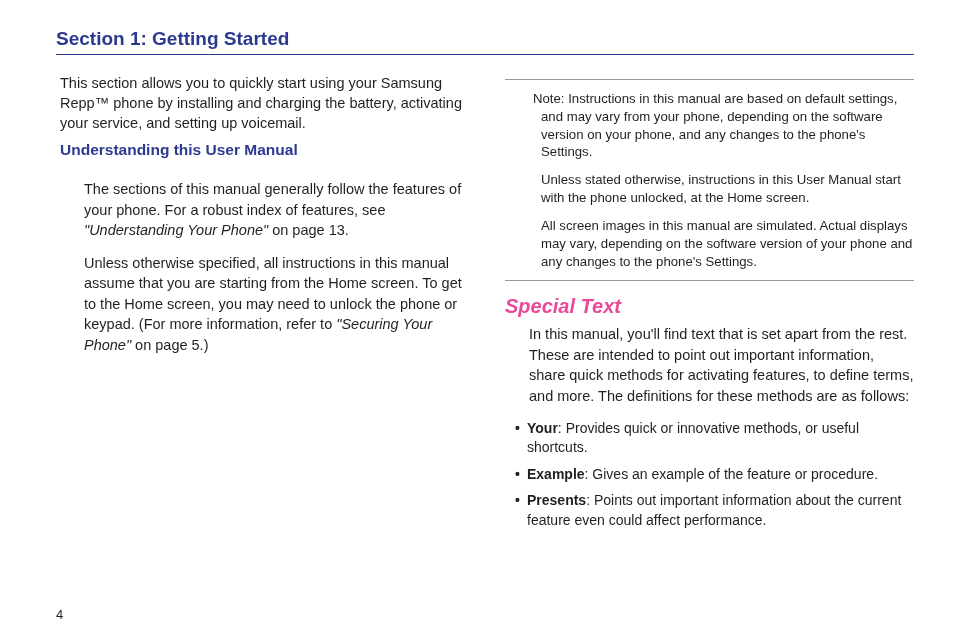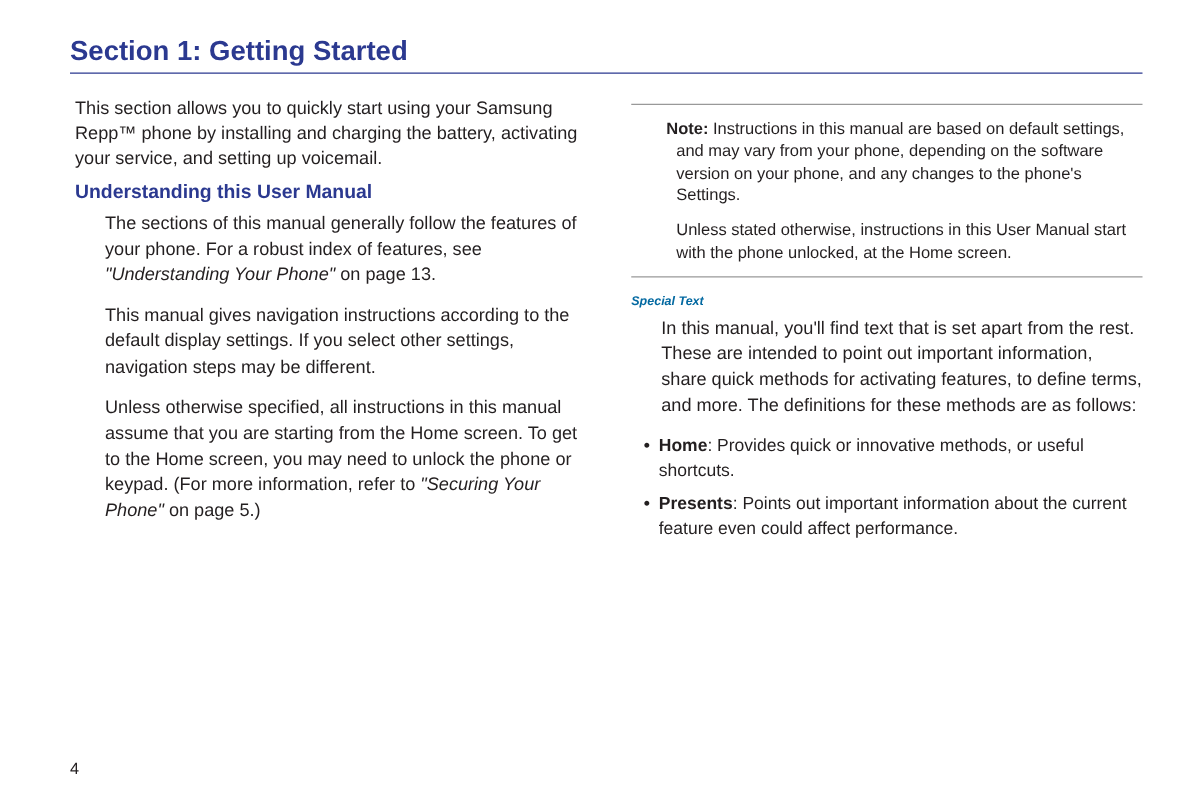--- a/index.html
+++ b/index.html
@@ -6,21 +6,21 @@
     body {
       width: 954px;
       height: 636px;
       background: #ffffff;
       font-family: Arial, Helvetica, sans-serif;
       color: #231f20;
       padding: 28px 40px 20px 56px;
       position: relative;
     }
     .section-title {
-      font-size: 22px;
+      font-size: 19px;
       font-weight: bold;
       color: #2b3990;
       border-bottom: 1.5px solid #2b3990;
       padding-bottom: 4px;
       margin-bottom: 18px;
       font-stretch: condensed;
     }
     .columns {
       display: flex;
       gap: 36px;
@@ -35,21 +35,21 @@
       line-height: 1.38;
       margin-bottom: 8px;
       font-stretch: condensed;
       letter-spacing: 0px;
     }
     .subheading {
       font-size: 15.5px;
       font-weight: bold;
       color: #2b3990;
       margin-top: 6px;
-      margin-bottom: 6px;
+      margin-bottom: 20px;
       font-stretch: condensed;
     }
     .para {
       font-size: 14.5px;
       line-height: 1.42;
       margin-bottom: 12px;
       margin-left: 24px;
       font-stretch: condensed;
     }
     .ref-italic { font-style: italic; }
@@ -61,31 +61,31 @@
       margin-bottom: 10px;
       font-stretch: condensed;
     }
     .note-extra {
       font-size: 13.2px;
       line-height: 1.35;
       padding-left: 36px;
       margin-bottom: 10px;
       font-stretch: condensed;
     }
-    .note-label { font-weight: bold; padding-left: 22px; }
+    .note-label { font-weight: normal; padding-left: 22px; }
     .note-sep {
       border: none;
       border-top: 0.5px solid #999;
       margin: 6px 0 10px 0;
     }
     .subhead-italic {
-      font-size: 10px;
+      font-size: 20px;
       font-weight: bold;
       font-style: italic;
-      color: #0369a1;
+      color: #ec4899;
       margin-top: 14px;
       margin-bottom: 6px;
       font-stretch: condensed;
     }
     .bullet-list {
       list-style: none;
       margin-left: 10px;
     }
     .bullet-list li {
       font-size: 14px;
@@ -119,39 +119,40 @@
   <div class="col col-left">
     <p class="intro">This section allows you to quickly start using your Samsung Repp™ phone by installing and charging the battery, activating your service, and setting up voicemail.</p>
 
     <h2 class="subheading">Understanding this User Manual</h2>
 
     <p class="para">
       <span>The sections of this manual generally follow the features of your phone. For a robust index of features, see </span><span class="ref-italic">"Understanding Your Phone"</span><span> on page 13.</span>
     </p>
 
 
-    <p class="para">This manual gives navigation instructions according to the default display settings. If you select other settings, navigation steps may be different.</p>
 
     <p class="para">
       <span>Unless otherwise specified, all instructions in this manual assume that you are starting from the Home screen. To get to the Home screen, you may need to unlock the phone or keypad. (For more information, refer to </span><span class="ref-italic">"Securing Your Phone"</span><span> on page 5.)</span>
     </p>
   </div>
 
   <div class="col">
     <hr class="note-sep">
     <p class="note-block">
       <span class="note-label">Note:</span><span> Instructions in this manual are based on default settings, and may vary from your phone, depending on the software version on your phone, and any changes to the phone's Settings.</span>
     </p>
     <p class="note-extra">Unless stated otherwise, instructions in this User Manual start with the phone unlocked, at the Home screen.</p>
+    <p class="note-extra">All screen images in this manual are simulated. Actual displays may vary, depending on the software version of your phone and any changes to the phone's Settings.</p>
     <hr class="note-sep">
 
     <h3 class="subhead-italic">Special Text</h3>
 
     <p class="para">In this manual, you'll find text that is set apart from the rest. These are intended to point out important information, share quick methods for activating features, to define terms, and more. The definitions for these methods are as follows:</p>
 
     <ul class="bullet-list">
-      <li><span class="bullet-label">Home</span><span>: Provides quick or innovative methods, or useful shortcuts.</span></li>
+      <li><span class="bullet-label">Your</span><span>: Provides quick or innovative methods, or useful shortcuts.</span></li>
+      <li><span class="bullet-label">Example</span><span>: Gives an example of the feature or procedure.</span></li>
       <li><span class="bullet-label">Presents</span><span>: Points out important information about the current feature even could affect performance.</span></li>
     </ul>
   </div>
 </div>
 
 <div class="page-num">4</div>
 
 </body></html>

